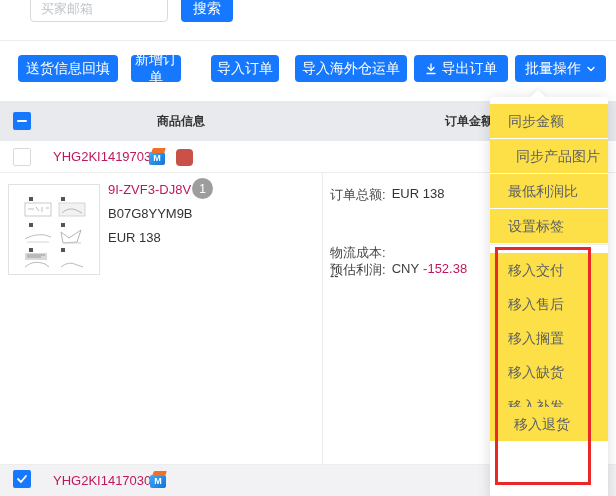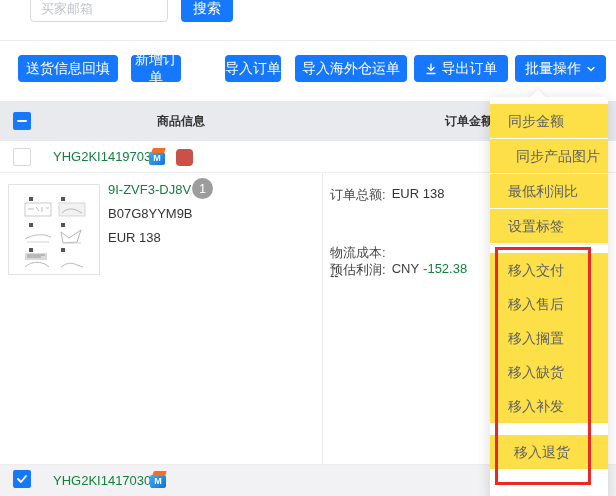--- a/index.html
+++ b/index.html
@@ -33,21 +33,21 @@
   
   .thead { left:0; right:0; top:101px; height:40px; background:#e8eaed; }
   .th-label { top:101px; height:40px; line-height:40px; text-align:center;
               font-weight:bold; font-size:12px; color:#333; }
 
   .checkbox { width:18px; height:18px; border-radius:2px; }
   .cb-on { background:#1677ff; display:flex; align-items:center; justify-content:center; }
   .cb-off { background:#fff; border:1px solid #d9d9d9; }
   .cb-minus { width:10px; height:2px; background:#fff; border-radius:1px; }
 
-  .link { color:#15803d; cursor:pointer; text-decoration:none;text-align:center; }
+  .link { color:#be185d; cursor:pointer; text-decoration:none;text-align:center; }
 
   
   .mbox { width:17px; height:18px; }
   .mbox-lid { width:13px; height:5px; margin-left:3px; background:#f0702a;
               transform:skewX(-20deg); border-radius:1px; }
   .mbox-body { width:16px; height:13px; margin-top:-1px; border-radius:2px;
                background:linear-gradient(135deg,#3fa9f5 0%,#1273d8 100%);
                color:#fff; font-size:9px; font-weight:bold; text-align:center;
                line-height:13px; }
   .red-tag { width:17px; height:17px; border-radius:4px; background:#ca5148; }
@@ -94,21 +94,21 @@
   </button>
 
   <div class="abs hr" style="top:40px;"></div>
 
   <button class="abs btn toolbar-btn" style="left:18px;width:100px;">
     <span>送货信息回填</span>
   </button>
   <button class="abs btn toolbar-btn" style="left:131px;width:50px;text-align:center;">
     <span>新增订单</span>
   </button>
-  <button class="abs btn toolbar-btn" style="left:225px;width:56px;">
+  <button class="abs btn toolbar-btn" style="left:211px;width:68px;">
     <span>导入订单</span>
   </button>
   <button class="abs btn toolbar-btn" style="left:295px;width:112px;">
     <span>导入海外仓运单</span>
   </button>
   <button class="abs btn toolbar-btn" style="left:414px;width:94px;">
     <svg width="12" height="12" viewBox="0 0 12 12">
       <path d="M6 1v6 M3 4.5L6 7.5L9 4.5 M2 10.5h8" stroke="#fff" stroke-width="1.3" fill="none" stroke-linecap="round" stroke-linejoin="round"></path>
     </svg>
     <span>导出订单</span>
@@ -199,18 +199,18 @@
     <div class="menu-item" style="top:7px;">同步金额</div>
     <div class="menu-item" style="top:42px;padding-left:26px;">同步产品图片</div>
     <div class="menu-item" style="top:77px;">最低利润比</div>
     <div class="menu-item" style="top:112px;">设置标签</div>
     <div class="menu-divider"></div>
     <div class="menu-item" style="top:156px;">移入交付</div>
     <div class="menu-item" style="top:190px;">移入售后</div>
     <div class="menu-item" style="top:224px;">移入搁置</div>
     <div class="menu-item" style="top:258px;">移入缺货</div>
     <div class="menu-item" style="top:292px;">移入补发</div>
-    <div class="menu-item" style="top:338px;padding-left:24px;">移入退货</div>
+    <div class="menu-item" style="top:310px;padding-left:24px;">移入退货</div>
   </div>
 
   <div class="abs red-annotation"></div>
 
 </div>
 
 </body></html>

